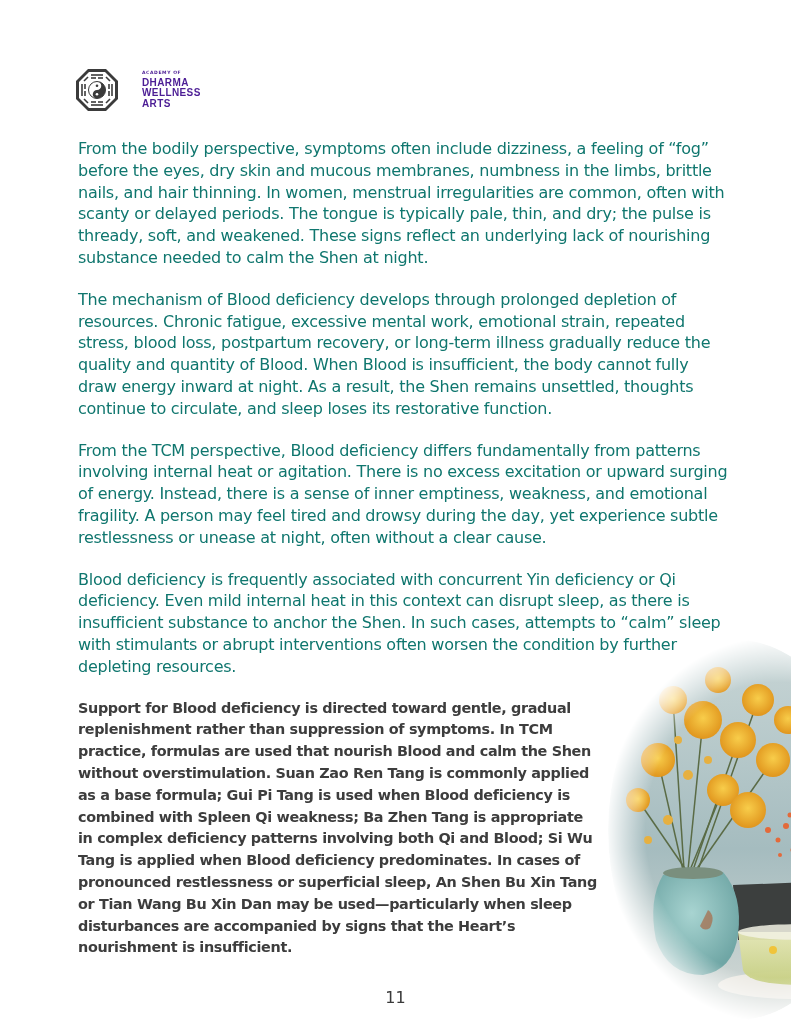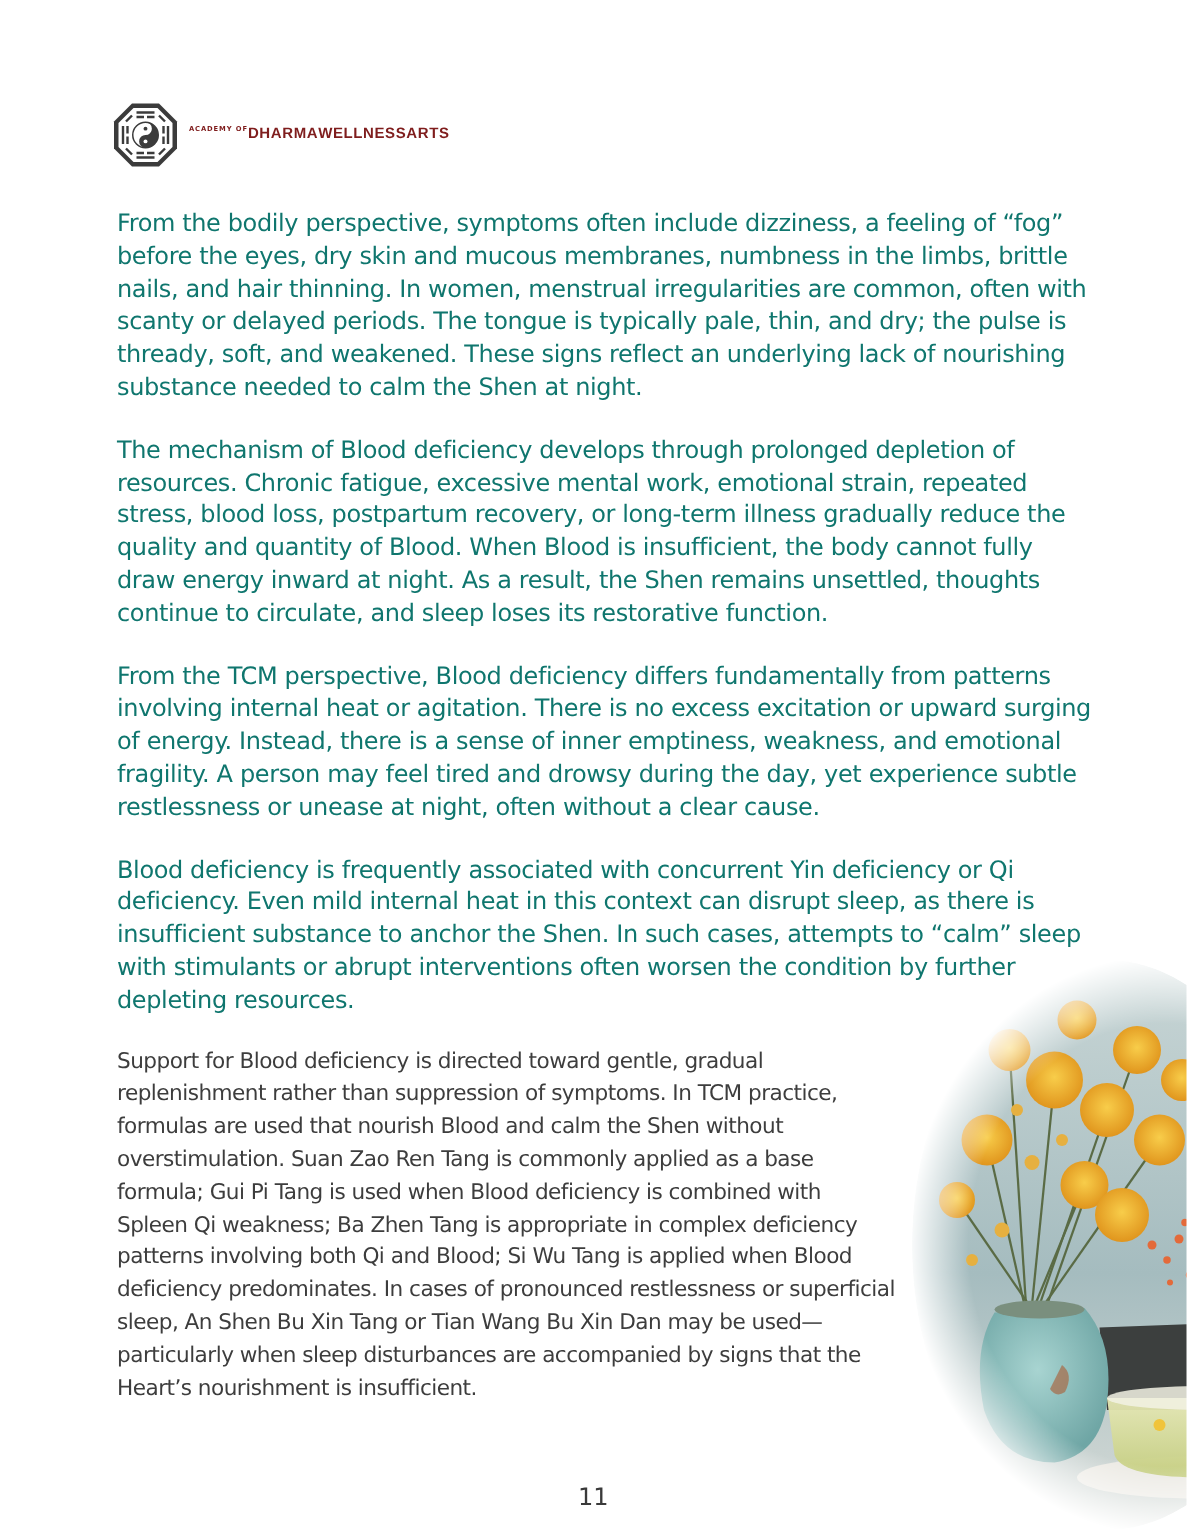--- a/index.html
+++ b/index.html
@@ -22,25 +22,25 @@
       height: 46px;
       display: flex;
       align-items: center;
     }
     .logo-mark {
       width: 44px;
       height: 44px;
       display: block;
     }
     .logo-text {
-      margin-left: 7px;
+      margin-left: 23px;
       display: flex;
-      flex-direction: row;
+      flex-direction: column;
       line-height: 1;
-      color: #7f1d1d;
+      color: #4c1d95;
     }
     .logo-small {
       font-size: 4.5px;
       letter-spacing: 0.6px;
       font-weight: bold;
       margin-bottom: 2px;
     }
     .logo-big {
       font-family: "Liberation Sans", sans-serif;
       font-size: 10px;
@@ -58,21 +58,21 @@
       margin: 0 0 20px 0;
       font-size: 16px;
       line-height: 21.8px;
       letter-spacing: -0.25px;
       color: #0f766e;
       font-family: "DejaVu Sans", sans-serif;
       font-weight: normal;
     }
     .para.bold {
       width: 520px;
-      font-weight: normal;
+      font-weight: bold;
       color: #3d3d3d;
       letter-spacing: -0.35px;
       font-size: 14.4px;
     }
     .image-wrap {
       position: absolute;
       left: 608px;
       top: 640px;
       width: 260px;
       height: 380px;

